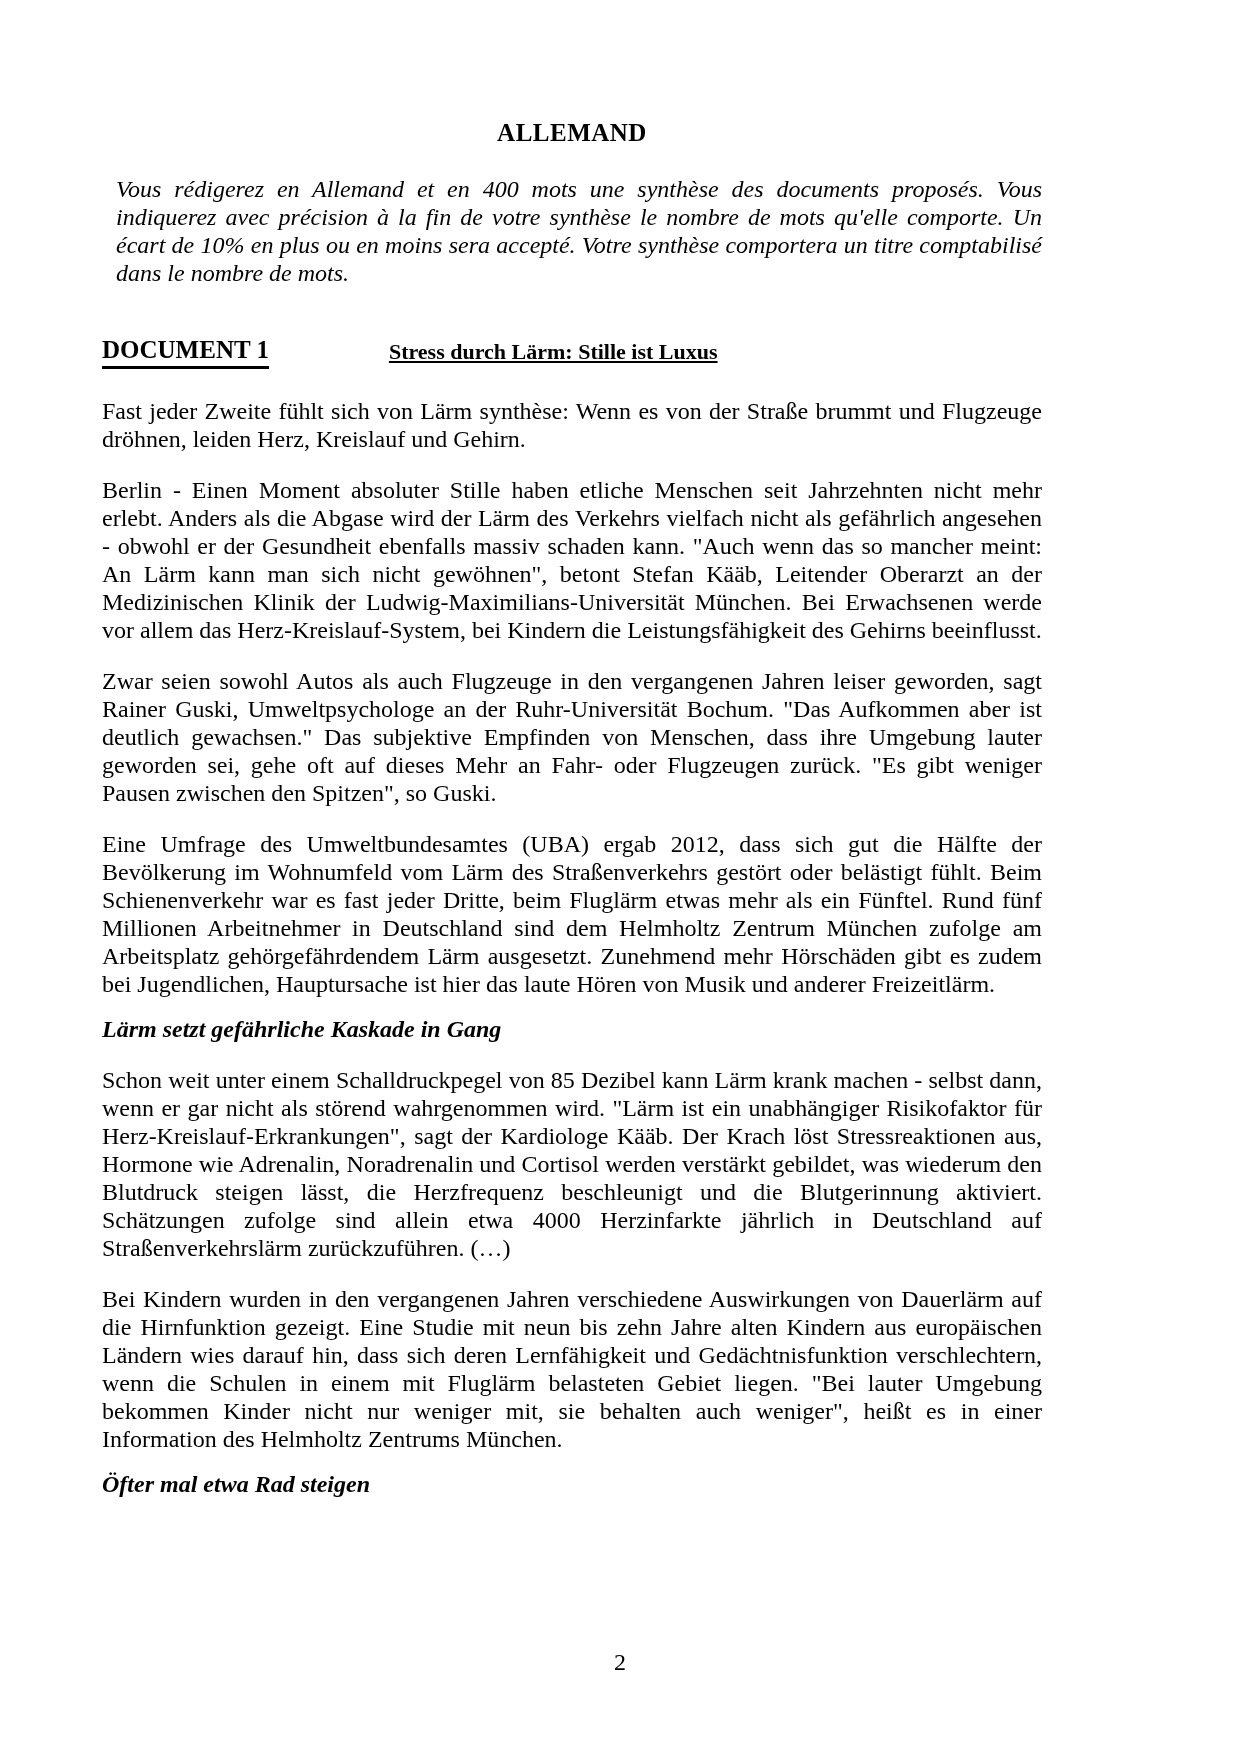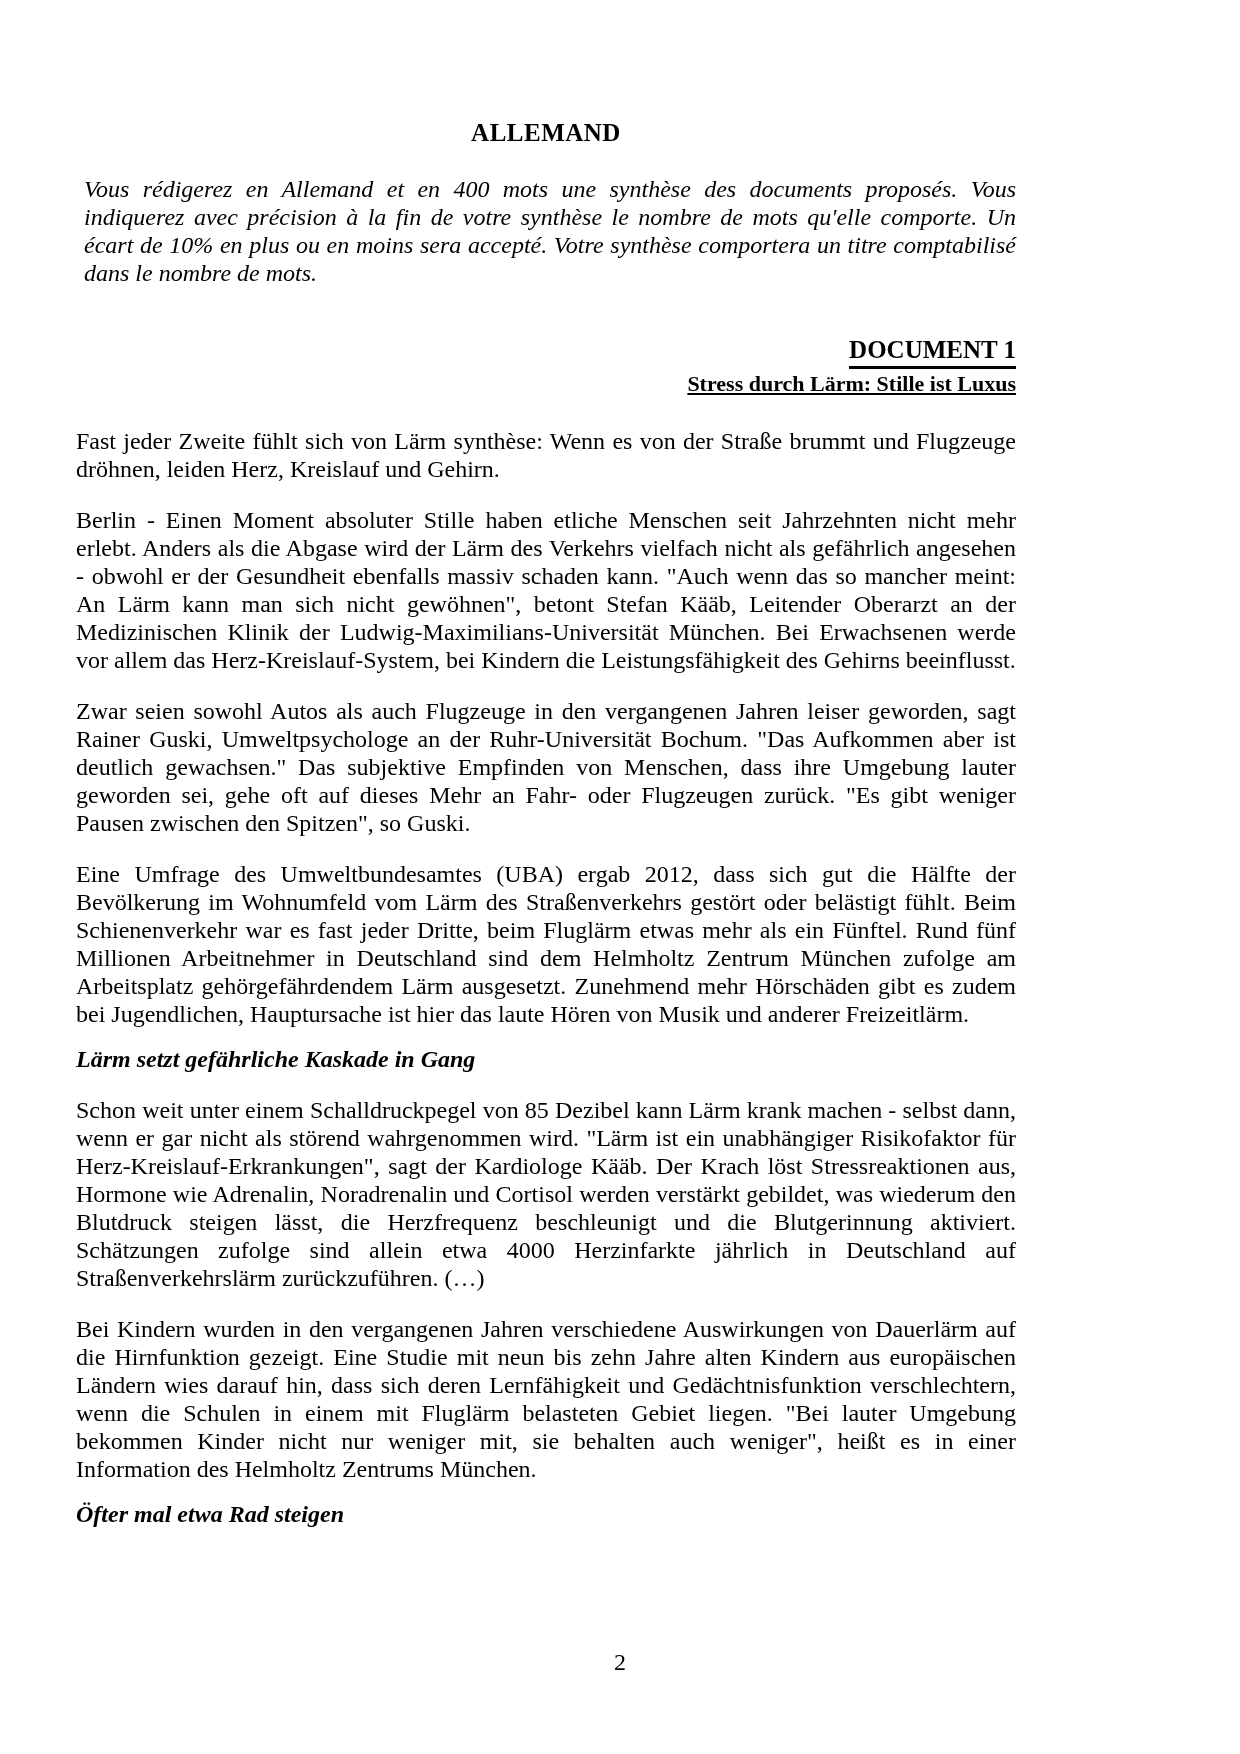--- a/index.html
+++ b/index.html
@@ -11,44 +11,43 @@
     width: 1240px;
     height: 1754px;
     position: relative;
     color: #000000;
     font-family: "Liberation Serif", "DejaVu Serif", serif;
     overflow: hidden;
   }
   .page {
     position: relative;
     width: 940px;
-    padding: 118px 150px 0 76px;
+    padding: 118px 150px 0 102px;
     box-sizing: content-box;
   }
   .main-title {
     text-align: center;
     font-size: 25px;
     font-weight: bold;
     margin: 0;
     line-height: 29px;
     letter-spacing: 0.5px;
   }
   .instructions {
-    margin: 28px 0 0 8px;
+    margin: 28px 0 0 14px;
     font-style: italic;
     font-size: 24px;
     line-height: 28px;
     text-align: justify;
   }
   .doc-header {
     margin: 48px 0 4px 0;
     display: flex;
-    align-items: flex-end;
+    align-items: center;
     line-height: 30px;
-    flex-direction: column;
   }
   .doc-label {
     font-weight: bold;
     font-size: 25px;
     border-bottom: 3px solid #000;
     padding-bottom: 1px;
     white-space: nowrap;
   }
   .doc-title {
     font-weight: bold;

